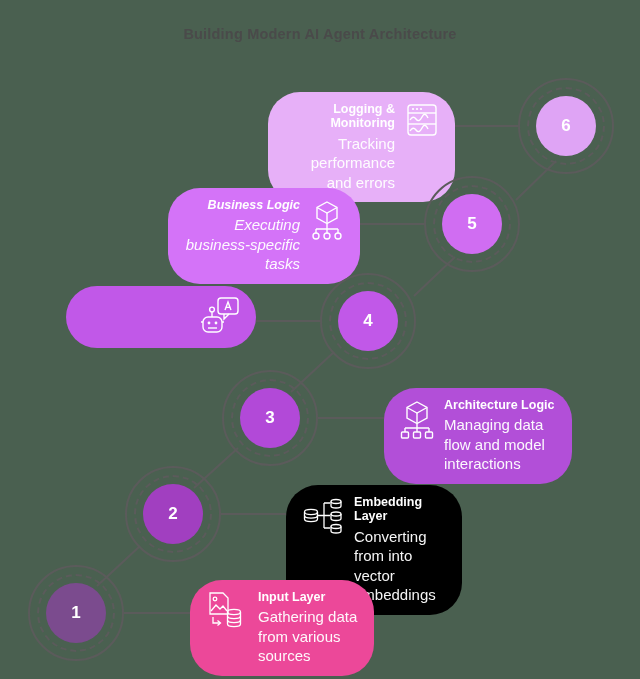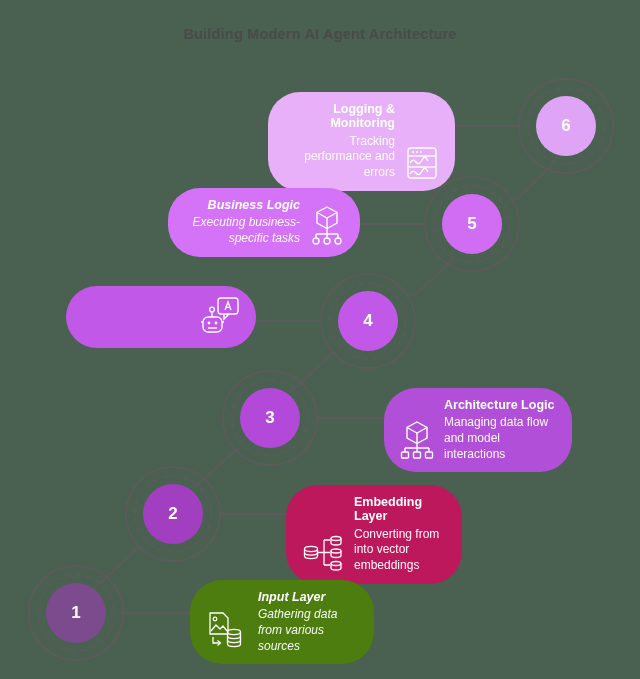--- a/index.html
+++ b/index.html
@@ -36,29 +36,29 @@
   .disc {
     left: 18px; top: 18px; width: 60px; height: 60px;
     display: flex; align-items: center; justify-content: center;
     color: #ffffff; font-size: 17px; font-weight: bold;
   }
 
   
   .card {
     position: absolute;
     border-radius: 32px;
-    display: flex; align-items: flex-end;
+    display: flex; align-items: flex-start;
     padding: 10px 16px;
     gap: 10px;
     color: #fff;
   }
   .card .ico { flex: 0 0 auto; display: block; }
   .card .txt { display: flex; flex-direction: column; gap: 3px; }
   .card .t { font-size: 12.5px; font-weight: bold; line-height: 1.15; }
-  .card .d { font-size: 12px; line-height: 1.3; opacity: .96; }
+  .card .d { font-size: 15px; line-height: 1.3; opacity: .96; }
   .card.rev { flex-direction: row-reverse; }
   .card.rev .txt { align-items: flex-end; text-align: right; }
 </style>
 </head>
 <body style="background: rgb(74, 96, 80);">
 
 <div id="stage">
 
   <div id="title" style="color: rgb(74, 74, 74);">Building Modern AI Agent Architecture</div>
 
@@ -179,21 +179,21 @@
     </div>
   </div>
 
   <div class="node" style="left:125px; top:466px;">
     <div class="ring-outer"></div>
     <div class="ring-dashed"></div>
     <div class="disc" style="background:#a13fc0;">
       <span>2</span>
     </div>
   </div>
-  <div class="card" style="left:286px; top:485px; width:176px; background:#be185d;">
+  <div class="card" style="left:286px; top:485px; width:176px; background:#000000;">
     <svg class="ico" width="42" height="42" viewBox="0 0 42 42" fill="none" stroke="#ffffff" stroke-width="1.3">
       <ellipse cx="9" cy="17" rx="6.5" ry="2.6"></ellipse>
       <path d="M2.5 17 V24 a6.5 2.6 0 0 0 13 0 V17"></path>
       <path d="M2.5 20.5 a6.5 2.6 0 0 0 13 0"></path>
       <path d="M16 20.5 H22 M22 8 V33 M22 8 H28 M22 20.5 H28 M22 33 H28"></path>
       <ellipse cx="34" cy="6.5" rx="5" ry="2"></ellipse>
       <path d="M29 6.5 V11 a5 2 0 0 0 10 0 V6.5"></path>
       <ellipse cx="34" cy="19" rx="5" ry="2"></ellipse>
       <path d="M29 19 V23.5 a5 2 0 0 0 10 0 V19"></path>
       <ellipse cx="34" cy="31.5" rx="5" ry="2"></ellipse>
@@ -205,21 +205,21 @@
     </div>
   </div>
 
   <div class="node" style="left:28px; top:565px;">
     <div class="ring-outer"></div>
     <div class="ring-dashed"></div>
     <div class="disc" style="background:#7b4b8e;">
       <span>1</span>
     </div>
   </div>
-  <div class="card" style="left:190px; top:580px; width:184px; background:#4d7c0f;font-style:italic;">
+  <div class="card" style="left:190px; top:580px; width:184px; background:#ec4899;">
     <svg class="ico" width="42" height="44" viewBox="0 0 42 44" fill="none" stroke="#ffffff" stroke-width="1.3">
       <path d="M4 3 H17 L22 8 V24 H4 Z"></path>
       <circle cx="9" cy="9" r="1.8"></circle>
       <path d="M5 21 L10 15 L14 19 L17 16 L21 21"></path>
       <path d="M7 27 V33 H14"></path>
       <path d="M11.5 30.5 L14.5 33 L11.5 35.5"></path>
       <ellipse cx="28" cy="22" rx="6.5" ry="2.6"></ellipse>
       <path d="M21.5 22 V34 a6.5 2.6 0 0 0 13 0 V22"></path>
       <path d="M21.5 26 a6.5 2.6 0 0 0 13 0"></path>
       <path d="M21.5 30 a6.5 2.6 0 0 0 13 0"></path>

